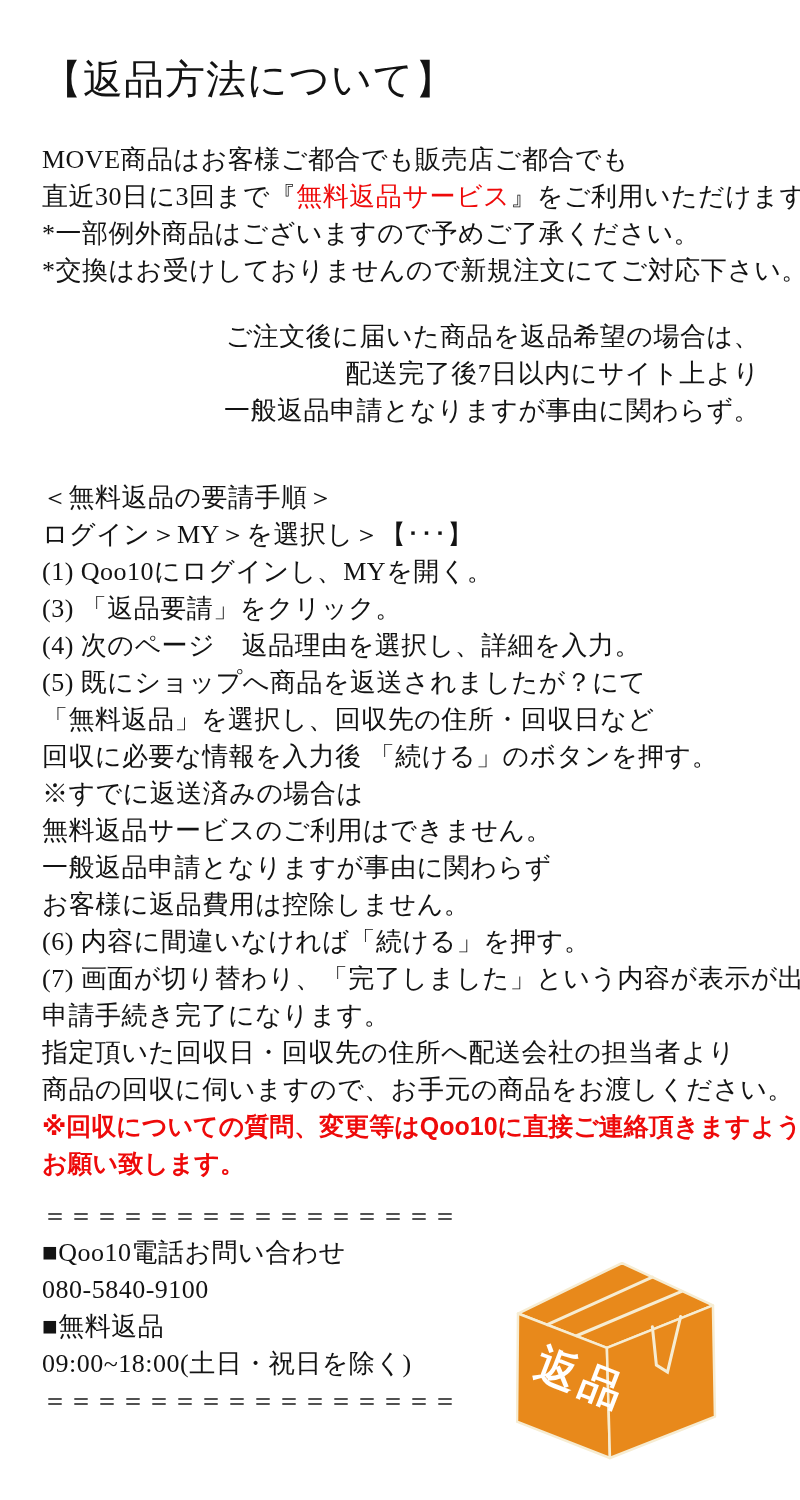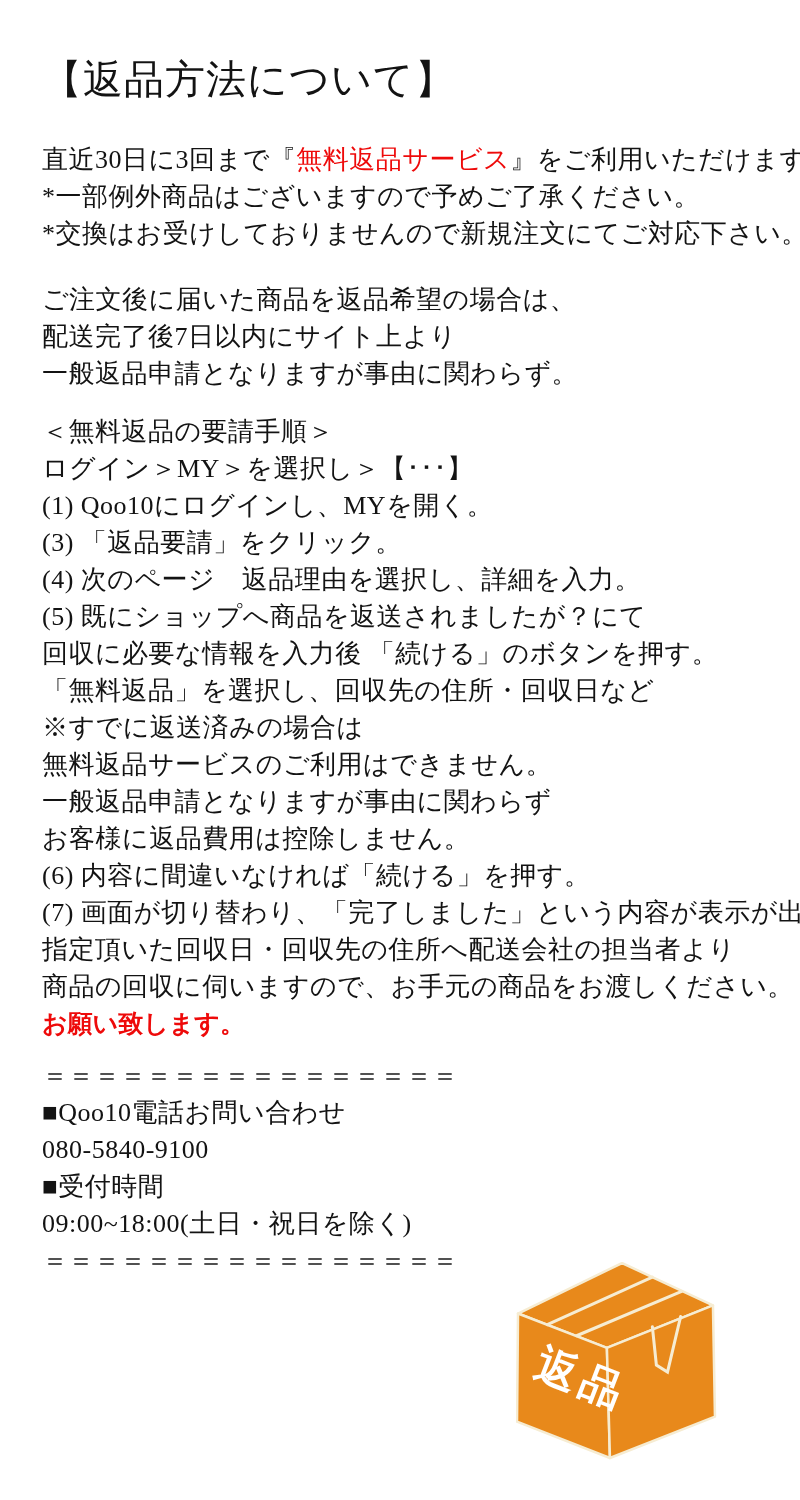--- a/index.html
+++ b/index.html
@@ -38,22 +38,22 @@
     margin: 0;
     font-size: 25px;
     line-height: 37px;
     white-space: pre;
     color: var(--red, #e00);
     font-family: "Liberation Sans", "DejaVu Sans", sans-serif;
     font-weight: bold;
   }
   .divider-line { letter-spacing: 0; }
   .sec-intro   { margin-top: 33px; }
-  .sec-request { margin-top: 29px; }
-  .sec-steps   { margin-top: 21px; }
+  .sec-request { margin-top: 29px; text-align: right; }
+  .sec-steps   { margin-top: 50px; }
   .sec-pickup  { }
   .sec-contact { margin-top: 15px; }
   .box-icon {
     position: absolute;
     left: 516px;
     top: 1262px;
     width: 202px;
     height: 198px;
   }
   .box-face {
@@ -78,59 +78,62 @@
 </style>
 </head>
 <body>
 
 <div class="page">
   <div class="content">
 
     <h1 class="title">【返品方法について】</h1>
 
     <div class="sec-intro">
+      <p class="line">MOVE商品はお客様ご都合でも販売店ご都合でも</p>
       <p class="line"><span>直近30日に3回まで『</span><span class="red-inline">無料返品サービス</span><span>』をご利用いただけます。</span></p>
       <p class="line">*一部例外商品はございますので予めご了承ください。</p>
       <p class="line">*交換はお受けしておりませんので新規注文にてご対応下さい。</p>
     </div>
 
     <div class="sec-request">
       <p class="line">ご注文後に届いた商品を返品希望の場合は、</p>
       <p class="line">配送完了後7日以内にサイト上より</p>
       <p class="line">一般返品申請となりますが事由に関わらず。</p>
     </div>
 
     <div class="sec-steps">
       <p class="line">＜無料返品の要請手順＞</p>
       <p class="line">ログイン＞MY＞を選択し＞【･･･】</p>
       <p class="line">(1) Qoo10にログインし、MYを開く。</p>
       <p class="line">(3) 「返品要請」をクリック。</p>
       <p class="line">(4) 次のページ　返品理由を選択し、詳細を入力。</p>
       <p class="line">(5) 既にショップへ商品を返送されましたが？にて</p>
+      <p class="line">「無料返品」を選択し、回収先の住所・回収日など</p>
       <p class="line">回収に必要な情報を入力後 「続ける」のボタンを押す。</p>
-      <p class="line">「無料返品」を選択し、回収先の住所・回収日など</p>
       <p class="line">※すでに返送済みの場合は</p>
       <p class="line">無料返品サービスのご利用はできません。</p>
       <p class="line">一般返品申請となりますが事由に関わらず</p>
       <p class="line">お客様に返品費用は控除しません。</p>
       <p class="line">(6) 内容に間違いなければ「続ける」を押す。</p>
       <p class="line">(7) 画面が切り替わり、「完了しました」という内容が表示が出たら</p>
+      <p class="line">申請手続き完了になります。</p>
     </div>
 
     <div class="sec-pickup">
       <p class="line">指定頂いた回収日・回収先の住所へ配送会社の担当者より</p>
       <p class="line">商品の回収に伺いますので、お手元の商品をお渡しください。</p>
+      <p class="notice-line">※回収についての質問、変更等はQoo10に直接ご連絡頂きますよう</p>
       <p class="notice-line">お願い致します。</p>
     </div>
 
     <div class="sec-contact">
       <p class="line divider-line">＝＝＝＝＝＝＝＝＝＝＝＝＝＝＝＝</p>
       <p class="line">■Qoo10電話お問い合わせ</p>
       <p class="line">080-5840-9100</p>
-      <p class="line">■受付時間</p>
+      <p class="line">■無料返品</p>
       <p class="line">09:00~18:00(土日・祝日を除く)</p>
       <p class="line divider-line">＝＝＝＝＝＝＝＝＝＝＝＝＝＝＝＝</p>
     </div>
 
   </div>
 
   <svg class="box-icon" viewBox="0 0 200 196" aria-hidden="true">
 
     <polygon class="box-face" points="2,51 105,1 195,43 90,85"></polygon>
     <polygon class="box-face" points="2,51 90,85 93,194 1,158"></polygon>

